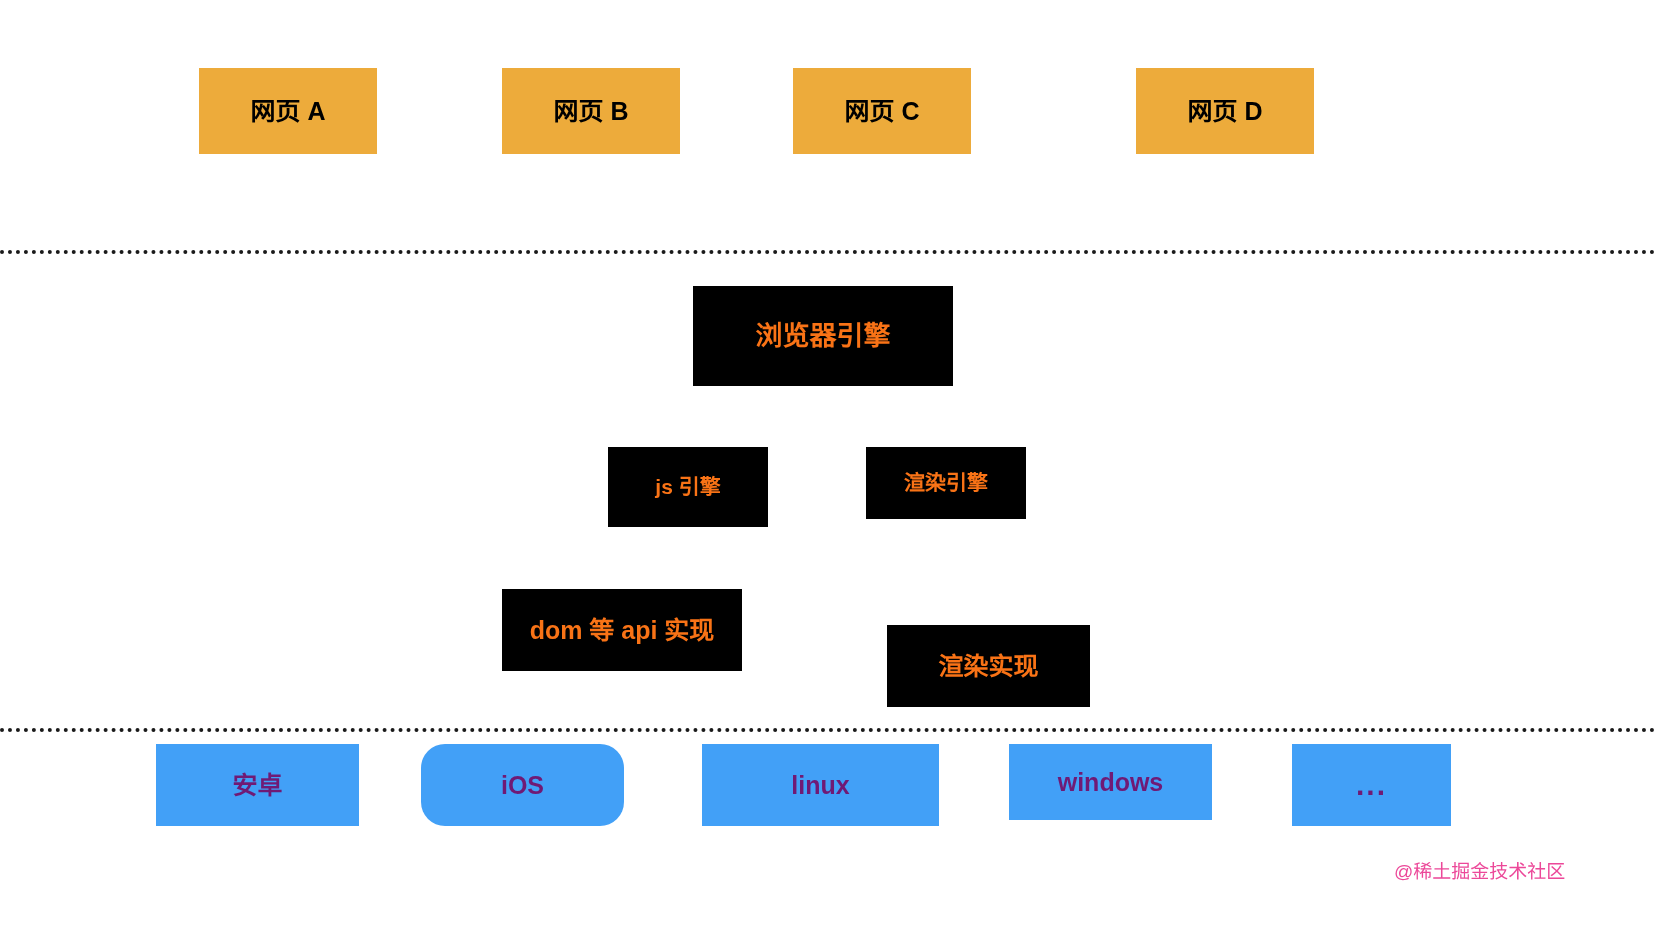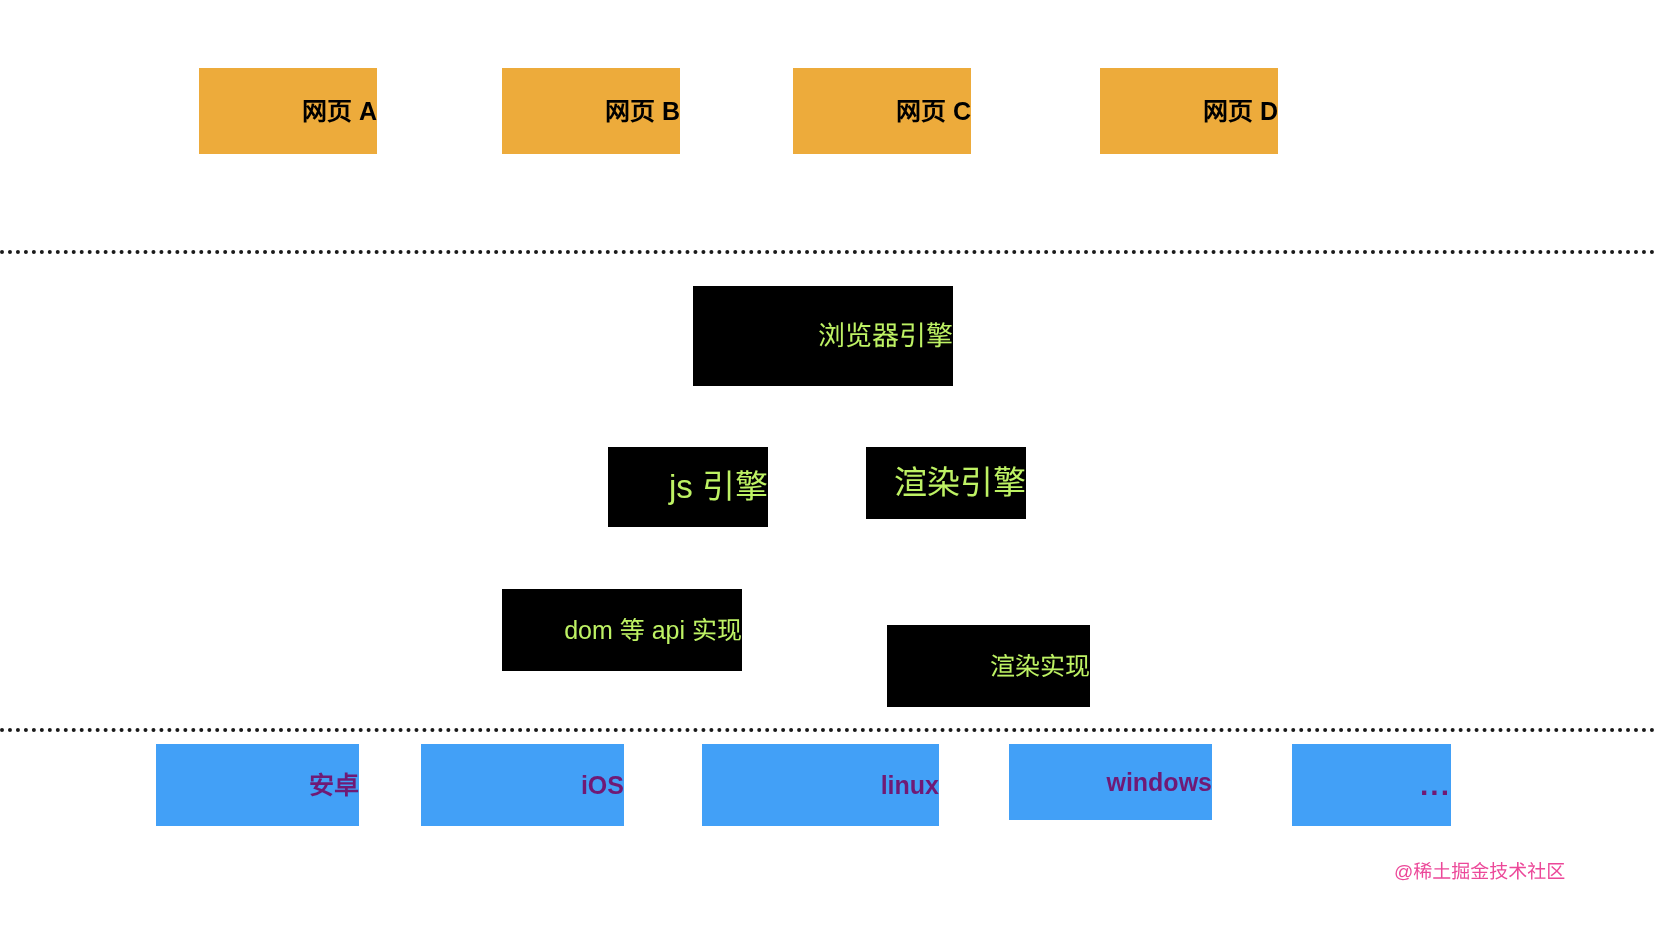--- a/index.html
+++ b/index.html
@@ -17,44 +17,44 @@
     height: 926px;
     background: #ffffff;
     overflow: hidden;
   }
 
   
   .box {
     position: absolute;
     display: flex;
     align-items: center;
-    justify-content: flex-end;
+    justify-content: center;
     box-sizing: border-box;
     text-align: center;
     line-height: 1.2;
     white-space: nowrap;
   }
 
   
   .page-box {
     background: #EDAB3B;
     color: #000000;
     font-size: 25px;
     font-weight: 700;
     height: 86px;
   }
 
   
   .engine-box {
     background: #000000;
-    color: #bef264;
-    font-weight: 400;
+    color: #f97316;
+    font-weight: 700;
   }
   .engine-box.lvl1 { font-size: 27px; }
-  .engine-box.lvl2 { font-size: 33px; }
+  .engine-box.lvl2 { font-size: 21px; }
   .engine-box.lvl3 { font-size: 25px; }
 
   
   .os-box {
     background: #42A0F7;
     color: #701a75;
     font-size: 25px;
     font-weight: 700;
     height: 88px;
   }
@@ -86,21 +86,21 @@
   <div id="pages-layer">
       <div class="box page-box" style="left: 199px; top: 68px; width: 178px; height: 86px;">
         <span>网页 A</span>
       </div>
       <div class="box page-box" style="left: 502px; top: 68px; width: 178px; height: 86px;">
         <span>网页 B</span>
       </div>
       <div class="box page-box" style="left: 793px; top: 68px; width: 178px; height: 86px;">
         <span>网页 C</span>
       </div>
-      <div class="box page-box" style="left: 1100px; top: 68px; width: 178px; height: 86px;">
+      <div class="box page-box" style="left: 1136px; top: 68px; width: 178px; height: 86px;">
         <span>网页 D</span>
       </div>
     </div>
 
   <div id="dividers-layer">
       <div class="divider" style="top: 250px;"></div>
       <div class="divider" style="top: 728px;"></div>
     </div>
 
   <div id="engine-layer">
@@ -118,21 +118,21 @@
       </div>
       <div class="box engine-box lvl3" style="left: 887px; top: 589px; width: 203px; height: 82px; margin-top: 36px;">
         <span>渲染实现</span>
       </div>
     </div>
 
   <div id="os-layer">
       <div class="box os-box" style="left: 156px; top: 744px; width: 203px; height: 82px;">
         <span>安卓</span>
       </div>
-      <div class="box os-box" style="left: 421px; top: 744px; width: 203px; height: 82px;">
+      <div class="box os-box" style="left: 421px; top: 744px; width: 203px; height: 82px; border-radius: 24px;">
         <span>iOS</span>
       </div>
       <div class="box os-box" style="left: 702px; top: 744px; width: 237px; height: 82px;">
         <span>linux</span>
       </div>
       <div class="box os-box" style="left: 1009px; top: 744px; width: 203px; height: 76px;">
         <span>windows</span>
       </div>
       <div class="box os-box ellipsis" style="left: 1292px; top: 744px; width: 159px; height: 82px;">
         <span>...</span>

